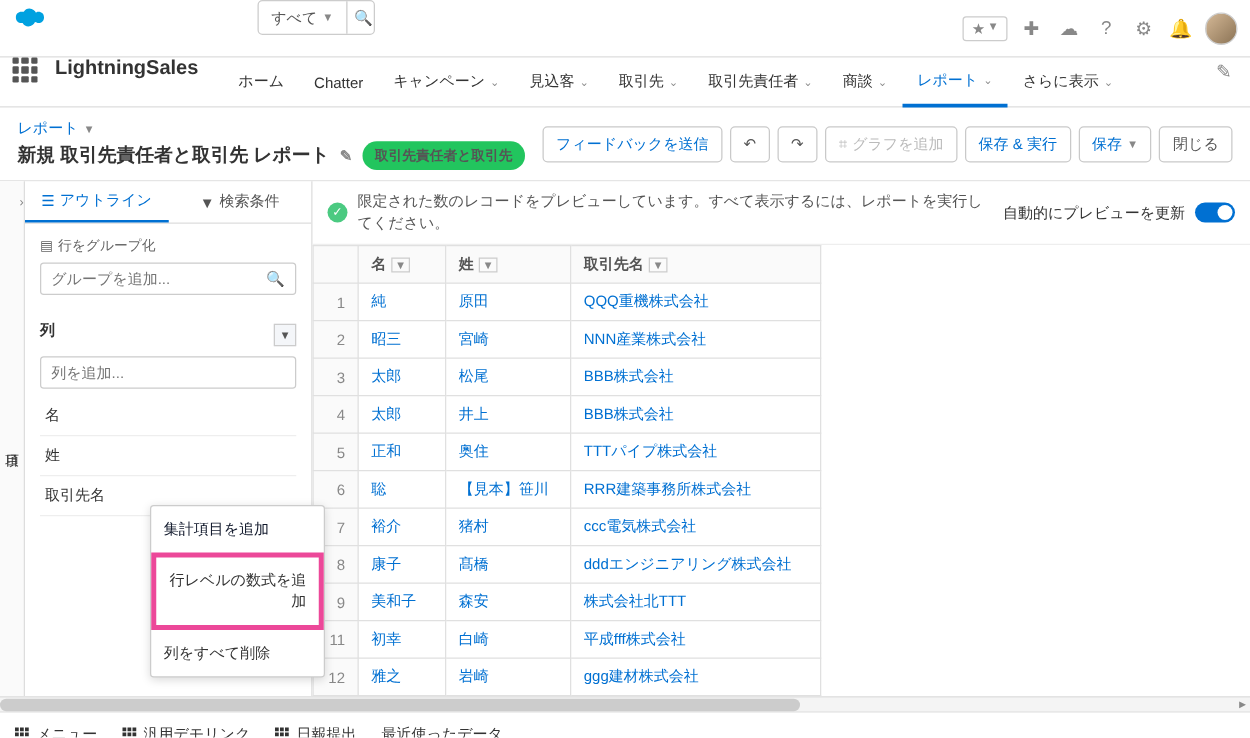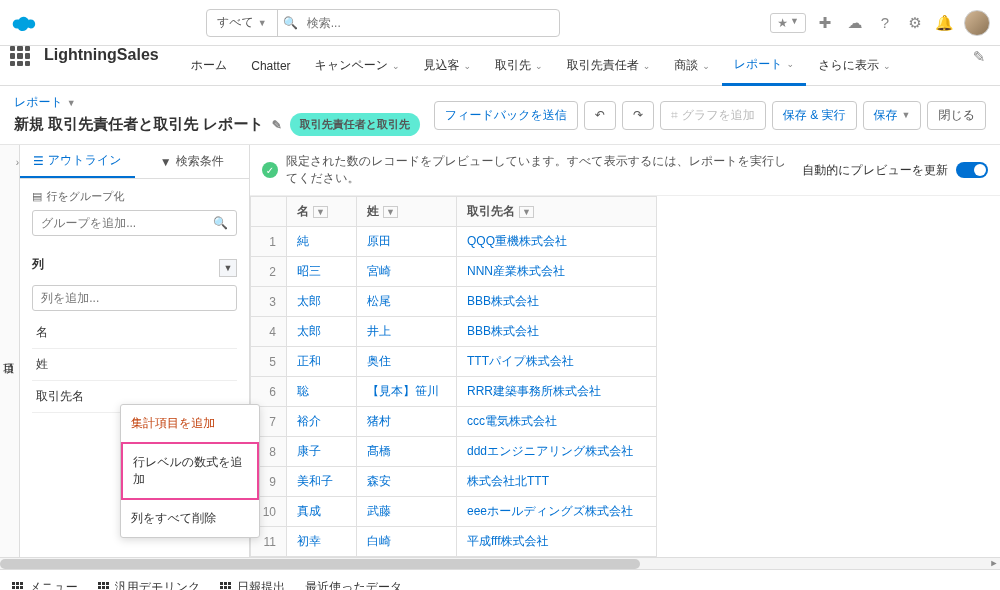--- a/index.html
+++ b/index.html
@@ -1,17 +1,17 @@
 <!DOCTYPE html>
 <html><head>
 <meta charset="utf-8">
 <style>
 * { margin: 0; padding: 0; box-sizing: border-box; font-family: -apple-system, "Helvetica Neue", Arial, sans-serif; }
 body { width: 1000px; height: 590px; background: #fff; font-size: 12px; color: #333; overflow: hidden; }
-.topbar { height: 46px; display: flex; align-items: center; padding: 0 10px; border-bottom: 1px solid #ddd; }
+.topbar { height: 46px; display: flex; padding: 0 10px; border-bottom: 1px solid #ddd; }
 .logo { width: 36px; height: 26px; margin-right: 160px; }
 .logo svg { width: 100%; height: 100%; }
 .search-wrap { display: flex; align-items: center; border: 1px solid #ccc; border-radius: 4px; height: 28px; }
 .search-scope { padding: 0 10px; border-right: 1px solid #ccc; color: #555; height: 100%; display: flex; align-items: center; gap: 4px; }
 .search-input { border: none; outline: none; padding: 0 8px; width: 260px; font-size: 12px; }
 .search-icon { color: #888; margin-left: 6px; }
 .top-right { margin-left: auto; display: flex; align-items: center; gap: 8px; color: #888; }
 .icon-btn { width: 22px; height: 22px; display: flex; align-items: center; justify-content: center; cursor: pointer; font-size: 15px; }
 .star-box { border: 1px solid #ccc; border-radius: 3px; padding: 2px 6px; display: flex; gap: 2px; }
 .avatar { width: 26px; height: 26px; border-radius: 50%; background: linear-gradient(135deg,#d4b896,#8b7355); border: 1px solid #ccc; }
@@ -20,21 +20,21 @@
 .waffle span { background: #555; border-radius: 1px; }
 .app-name { font-size: 16px; font-weight: 600; margin-right: 20px; }
 .nav-items { display: flex; gap: 0; align-items: center; }
 .nav-item { padding: 0 12px; height: 40px; display: flex; align-items: center; gap: 4px; cursor: pointer; color: #333; font-size: 12px; }
 .nav-item.active { border-bottom: 3px solid #0070d2; color: #0070d2; }
 .chev { font-size: 9px; color: #888; }
 .nav-edit { margin-left: auto; color: #888; padding: 0 8px; }
 .header-row { padding: 8px 14px; display: flex; align-items: center; gap: 10px; border-bottom: 1px solid #e5e5e5; }
 .breadcrumb { font-size: 12px; color: #0070d2; display: flex; align-items: center; gap: 4px; }
 .report-title { font-size: 15px; font-weight: 600; display: flex; align-items: center; gap: 8px; margin-top: 2px; }
-.pill { background: #5eead4; border-radius: 12px; padding: 4px 10px; font-size: 11px; color: #555; }
+.pill { background: #22c55e; border-radius: 12px; padding: 4px 10px; font-size: 11px; color: #555; }
 .header-actions { margin-left: auto; display: flex; gap: 6px; }
 .btn { border: 1px solid #c9c9c9; background: #fff; border-radius: 4px; padding: 5px 10px; font-size: 12px; cursor: pointer; color: #555; display: flex; align-items: center; gap: 4px; }
 .btn.primary { color: #0070d2; }
 .btn.disabled { color: #bbb; }
 .main { display: flex; height: calc(590px - 46px - 40px - 56px - 36px); position: relative; }
 .side-tab { width: 20px; background: #fafafa; border-right: 1px solid #ddd; writing-mode: vertical-rl; text-align: center; padding-top: 8px; font-size: 11px; color: #333; }
 .side-tab-arrow { writing-mode: horizontal-tb; color: #888; font-size: 10px; padding: 4px 0; }
 .left-panel { width: 230px; border-right: 1px solid #ddd; display: flex; flex-direction: column; }
 .panel-tabs { display: flex; border-bottom: 1px solid #ddd; height: 34px; }
 .panel-tab { flex: 1; display: flex; align-items: center; justify-content: center; gap: 4px; font-size: 12px; cursor: pointer; color: #555; }
@@ -43,22 +43,22 @@
 .section-title { font-size: 12px; font-weight: 600; margin-bottom: 6px; }
 .sub-label { font-size: 11px; color: #666; display: flex; align-items: center; gap: 4px; margin-bottom: 6px; }
 .search-field { border: 1px solid #ccc; border-radius: 3px; padding: 5px 8px; display: flex; color: #999; font-size: 12px; }
 .search-field input { border: none; outline: none; flex: 1; font-size: 12px; }
 .col-header { display: flex; align-items: center; justify-content: space-between; margin-top: 20px; }
 .col-dd-btn { border: 1px solid #ccc; width: 18px; height: 18px; display: flex; align-items: center; justify-content: center; font-size: 9px; color: #555; cursor: pointer; background: #f4f6f9; }
 .col-list { margin-top: 6px; }
 .col-item { padding: 7px 4px; border-bottom: 1px solid #eee; font-size: 12px; }
 .dropdown-menu { position: absolute; left: 100px; top: 225px; width: 140px; background: #fff; border: 1px solid #ccc; border-radius: 3px; box-shadow: 0 2px 8px rgba(0,0,0,0.15); z-index: 10; }
 .dd-item { padding: 10px 10px; font-size: 12px; cursor: pointer; }
-.dd-item.disabled { color: #c2410c; }
-.dd-item.highlight { border: 2px solid #ec4899; }
+.dd-item.disabled { color: #0f172a; }
+.dd-item.highlight { border: 4px solid #ec4899; text-align: right; }
 .preview { flex: 1; display: flex; flex-direction: column; }
 .preview-bar { padding: 8px 12px; display: flex; align-items: center; gap: 8px; border-bottom: 1px solid #eee; font-size: 12px; }
 .check-icon { width: 16px; height: 16px; border-radius: 50%; background: #4bca81; color: #fff; display: flex; align-items: center; justify-content: center; font-size: 10px; }
 .preview-msg { color: #555; flex: 1; }
 .toggle { width: 32px; height: 16px; background: #0070d2; border-radius: 8px; position: relative; }
 .toggle::after { content: ''; position: absolute; right: 2px; top: 2px; width: 12px; height: 12px; background: #fff; border-radius: 50%; }
 .table-wrap { display: flex; overflow: auto; }
 table { border-collapse: collapse; font-size: 12px; }
 th, td { border: 1px solid #e0e0e0; padding: 6px 10px; text-align: left; height: 27px; }
 th { background: #fafafa; font-weight: 600; color: #555; }
@@ -81,21 +81,20 @@
     <svg viewBox="0 0 40 28">
         <path fill="#00a1e0" d="M8 10c-3 0-5 2-5 5s2 5 5 5h1c1 2 3 3 5 3 3 0 5-2 6-4 1 0 2 1 3 1 3 0 5-2 5-5s-2-5-5-5c-1 0-2 0-2 1-1-2-3-4-6-4-2 0-4 1-5 3-1 0-1 0-2 0z"></path>
       </svg>
   </div>
   <div class="search-wrap">
     <div class="search-scope">
       <span>すべて</span>
         <span class="chev">▼</span>
     </div>
     <span class="search-icon">🔍</span>
-    <input class="search-input" placeholder="検索..." style="">
   </div>
   <div class="top-right">
     <div class="star-box">★<span class="chev">▼</span></div>
     <div class="icon-btn">✚</div>
     <div class="icon-btn">☁</div>
     <div class="icon-btn">?</div>
     <div class="icon-btn">⚙</div>
     <div class="icon-btn">🔔</div>
     <div class="avatar"></div>
   </div>
@@ -289,26 +288,20 @@
               <td class="link">髙橋</td>
               <td class="link">dddエンジニアリング株式会社</td>
             </tr>
             <tr>
               <td class="rownum">9</td>
               <td class="link">美和子</td>
               <td class="link">森安</td>
               <td class="link">株式会社北TTT</td>
             </tr>
             <tr>
-              <td class="rownum">10</td>
-              <td class="link">真成</td>
-              <td class="link">武藤</td>
-              <td class="link">eeeホールディングズ株式会社</td>
-            </tr>
-            <tr>
               <td class="rownum">11</td>
               <td class="link">初幸</td>
               <td class="link">白崎</td>
               <td class="link">平成fff株式会社</td>
             </tr>
             <tr>
               <td class="rownum">12</td>
               <td class="link">雅之</td>
               <td class="link">岩崎</td>
               <td class="link">ggg建材株式会社</td>

